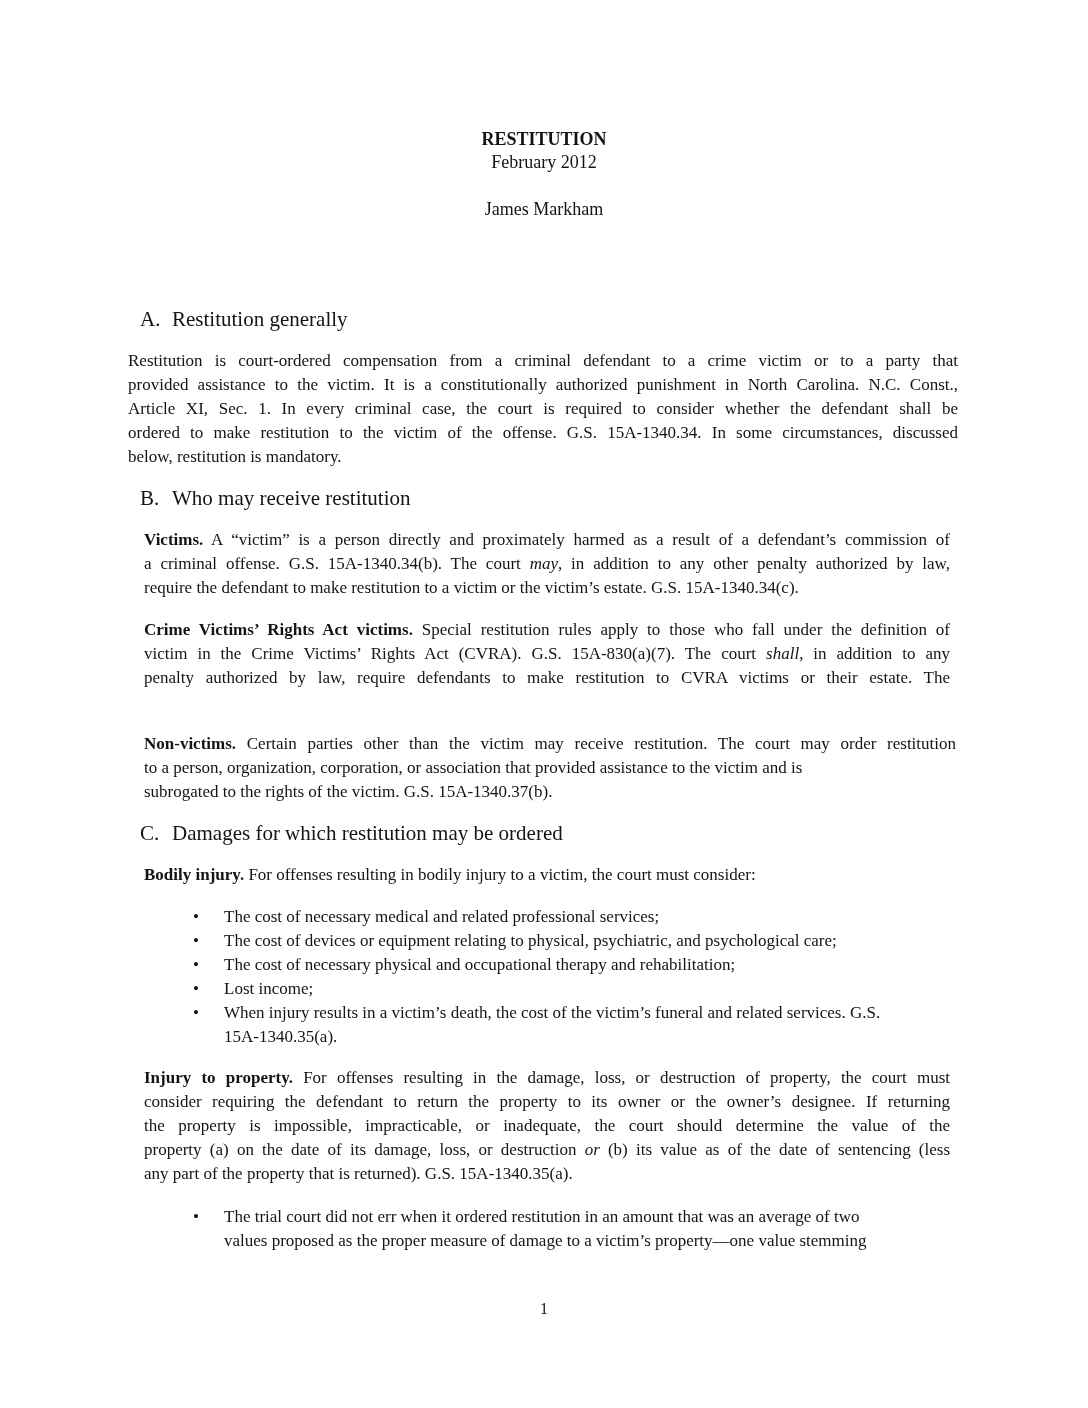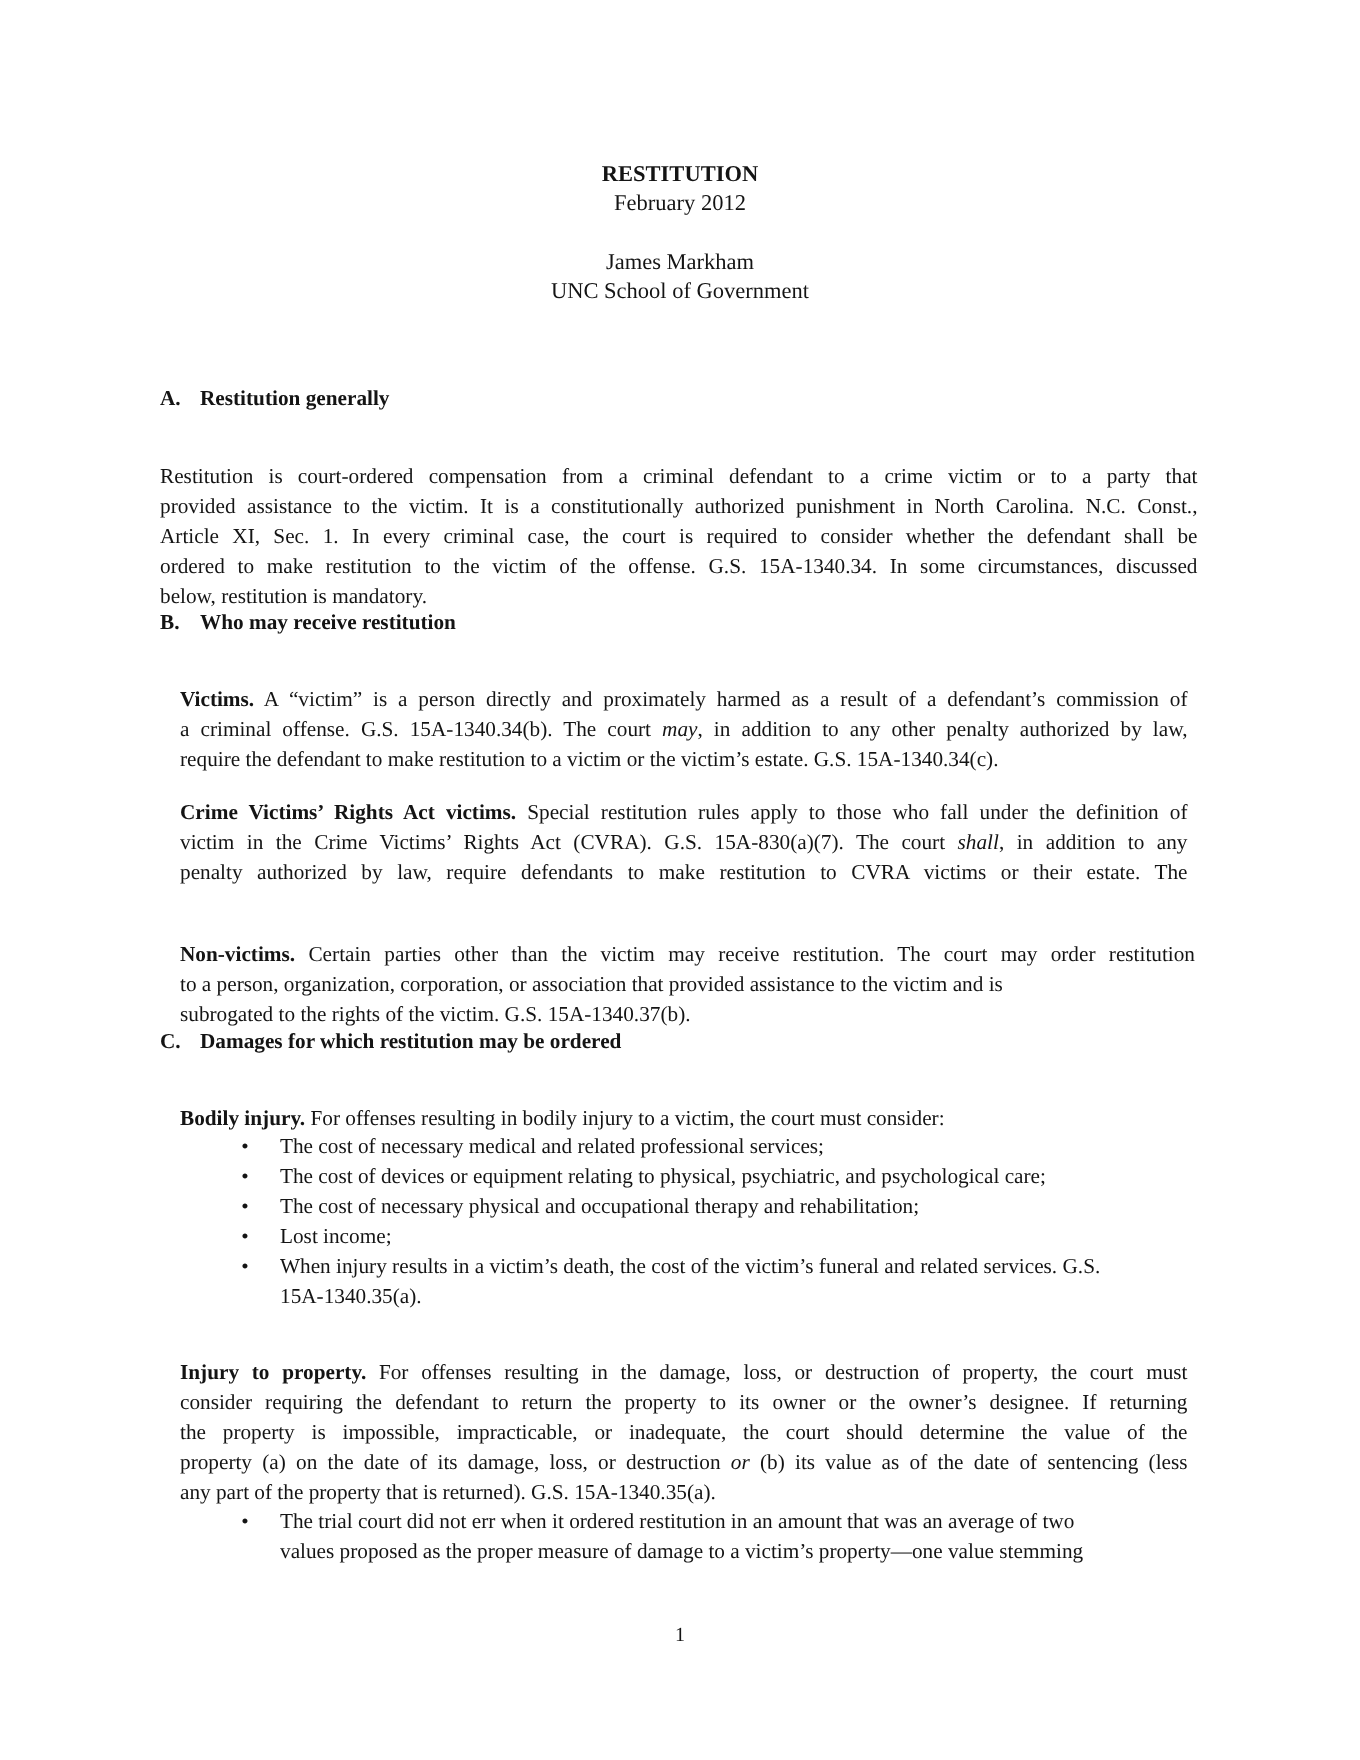--- a/index.html
+++ b/index.html
@@ -10,28 +10,27 @@
       font-size: 17px;
     }
     .page { position: absolute; left: 0; top: 0; width: 1088px; height: 1199px; }
     .title-block {
       position: absolute; left: 0; width: 1088px; top: 128px;
       text-align: center; line-height: 23px; font-size: 18px;
     }
     .title-block .t { font-weight: bold; }
     .title-block .gap { height: 24px; }
     .heading {
-      position: absolute; left: 128px; font-weight: bold; font-size: 17px;
+      position: absolute; left: 140px; font-weight: normal; font-size: 21px;
       line-height: 24px; white-space: nowrap;
     }
     .heading .letter { display: inline-block; width: 32px; }
     .para {
       position: absolute; font-size: 17px; line-height: 24px;
       text-align: justify;
-      margin-top: 20px;
     }
     .para .line { display: block; white-space: nowrap; text-align-last: justify; text-align: justify; }
     .para .line.last { text-align-last: left; }
     .b { font-weight: bold; }
     .i { font-style: italic; }
     .bullets { position: absolute; left: 190px; width: 760px; margin: 0; padding: 0; list-style: none; }
     .bullets li { position: relative; padding-left: 34px; line-height: 24px; font-size: 17px; }
     .bullets li .bullet { position: absolute; left: 0; top: 0; width: 12px; text-align: center; }
     .bullets li .line { display: block; white-space: nowrap; }
     .page-num { position: absolute; left: 0; width: 1088px; top: 1300px; text-align: center; font-size: 16px; }
@@ -39,21 +38,20 @@
 </head>
 <body>
 
 <div class="page">
 
   <div class="title-block">
     <div class="t">RESTITUTION</div>
     <div>February 2012</div>
     <div class="gap"></div>
     <div>James Markham</div>
-    <div>UNC School of Government</div>
   </div>
 
   <div class="heading" style="top:307px;">
     <span class="letter">A.</span><span>Restitution generally</span>
   </div>
   <div class="para" style="left:128px; width:830px; top:349px;">
     <span class="line">Restitution is court-ordered compensation from a criminal defendant to a crime victim or to a party that</span>
     <span class="line">provided assistance to the victim. It is a constitutionally authorized punishment in North Carolina. N.C. Const.,</span>
     <span class="line">Article XI, Sec. 1. In every criminal case, the court is required to consider whether the defendant shall be</span>
     <span class="line">ordered to make restitution to the victim of the offense. G.S. 15A-1340.34. In some circumstances, discussed</span>

